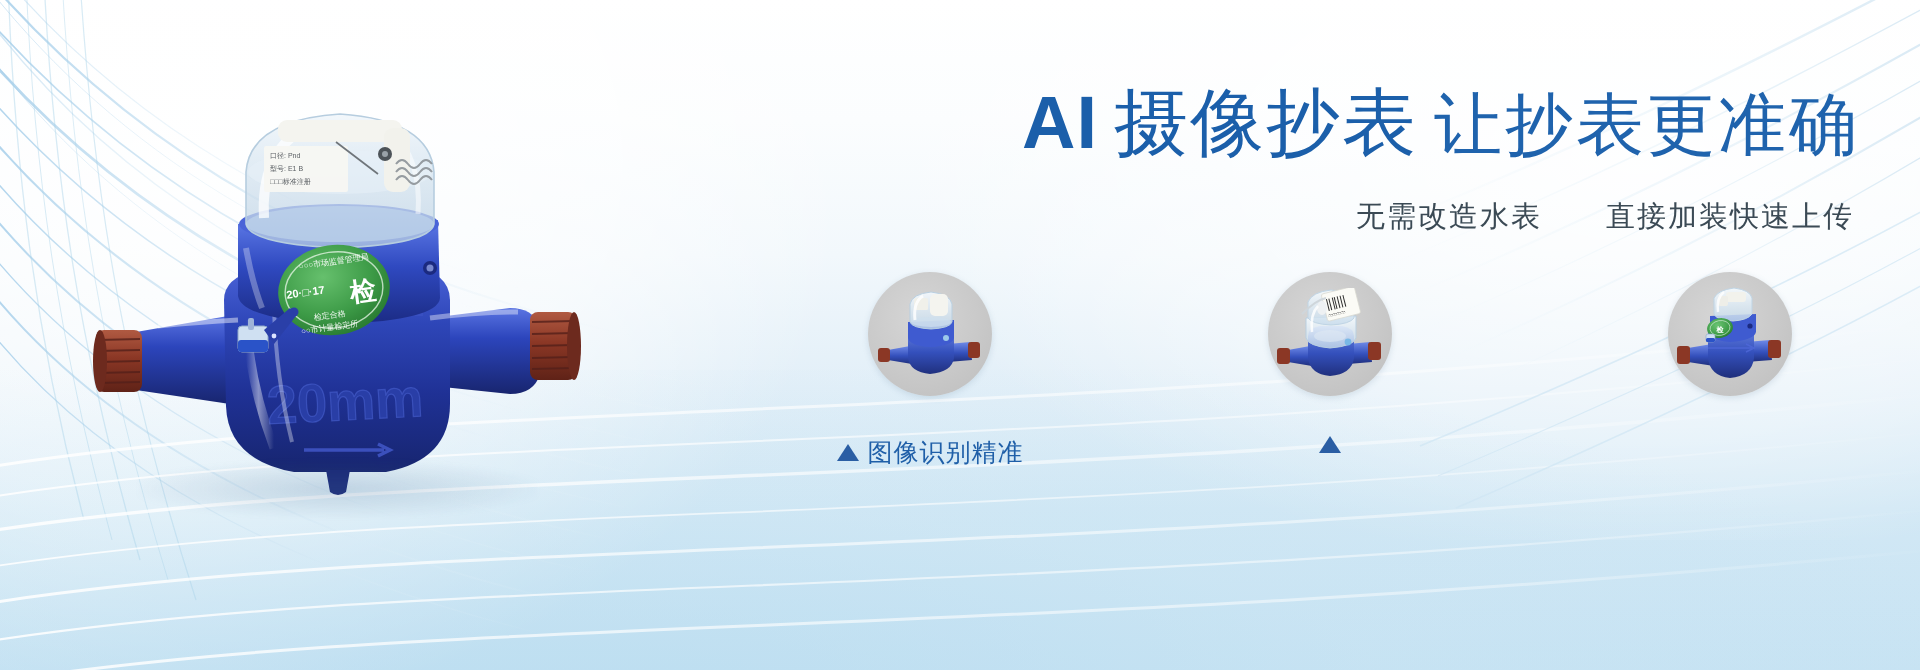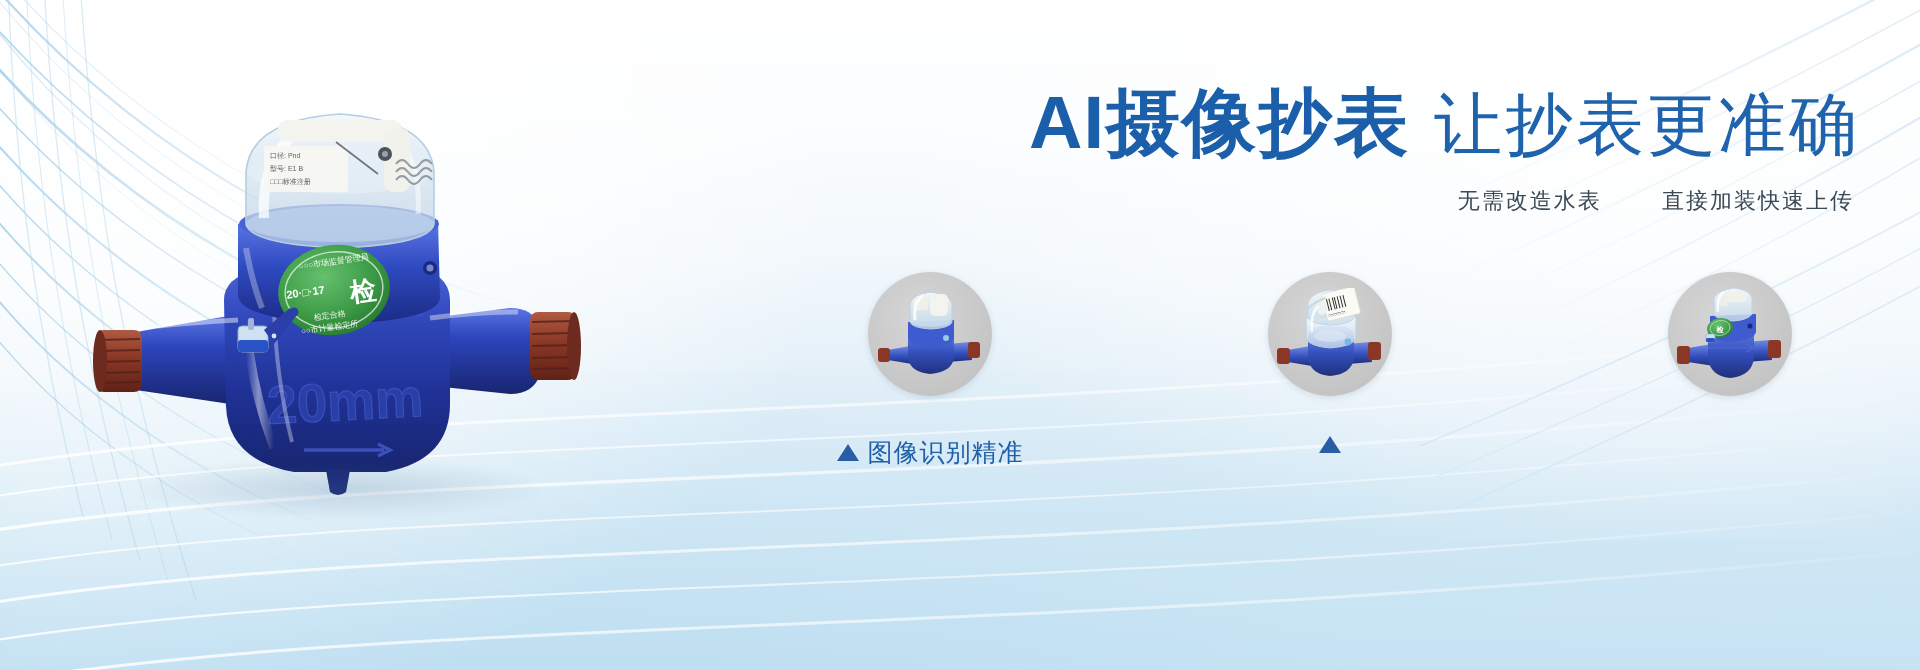--- a/index.html
+++ b/index.html
@@ -38,31 +38,31 @@
   
   .lines{position:absolute;left:0;top:0;width:1920px;height:670px;pointer-events:none;}
 
   
   .copy{position:absolute;left:560px;top:86px;width:1340px;}
   .headline{
     display:flex;align-items:baseline;justify-content:flex-end;
     white-space:nowrap;padding-right:40px;
   }
   .h-strong{
-    font-size:74px;line-height:1;font-weight:bold;color:#1b5faa;
+    font-size:74px;line-height:1;font-weight:normal;color:#1b5faa;
     letter-spacing:2px;
   }
-  .h-ai{font-size:74px;line-height:1;font-weight:bold;color:#1b5faa;letter-spacing:1px;margin-right:1px;}
+  .h-ai{font-size:74px;line-height:1;font-weight:bold;color:#1b5faa;letter-spacing:1px;margin-right:16px;}
   .h-light{
     font-size:68px;line-height:1;font-weight:normal;color:#1f63ad;
-    letter-spacing:3px;margin-left:24px;
+    letter-spacing:3px;margin-left:16px;
   }
   .subline{
-    margin-top:26px;text-align:right;padding-right:46px;white-space:nowrap;
-    font-size:22px;color:#3b4a55;letter-spacing:2px;font-weight:normal;
+    margin-top:37px;text-align:right;padding-right:46px;white-space:nowrap;
+    font-size:29px;color:#3b4a55;letter-spacing:2px;font-weight:normal;
   }
   .subline .gap{display:inline-block;width:44px;}
 
   
   .thumbs{
     position:absolute;left:770px;top:272px;width:1120px;height:260px;
     display:flex;justify-content:space-between;
   }
   .thumb{width:320px;display:flex;flex-direction:column;align-items:center;}
   .disc{

